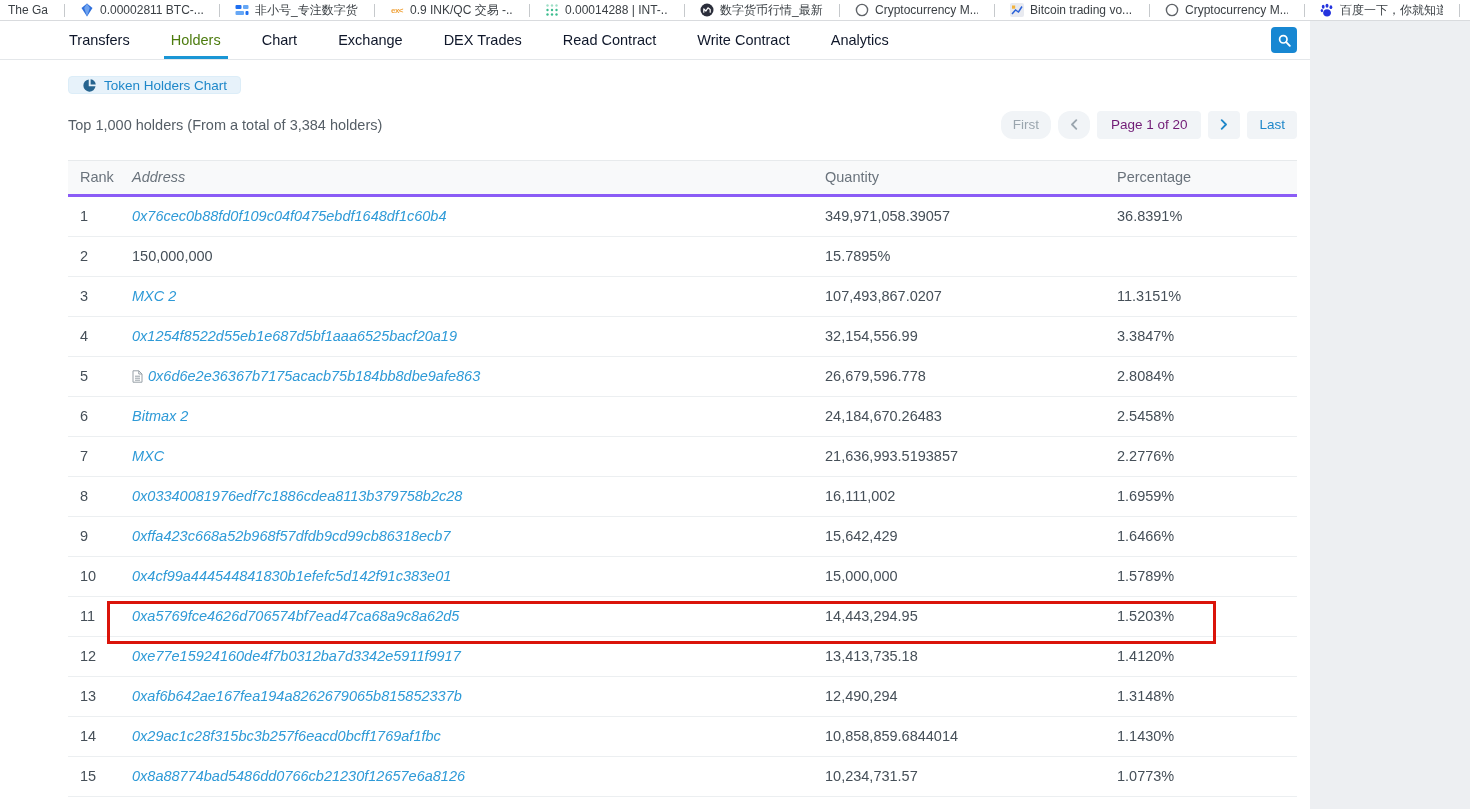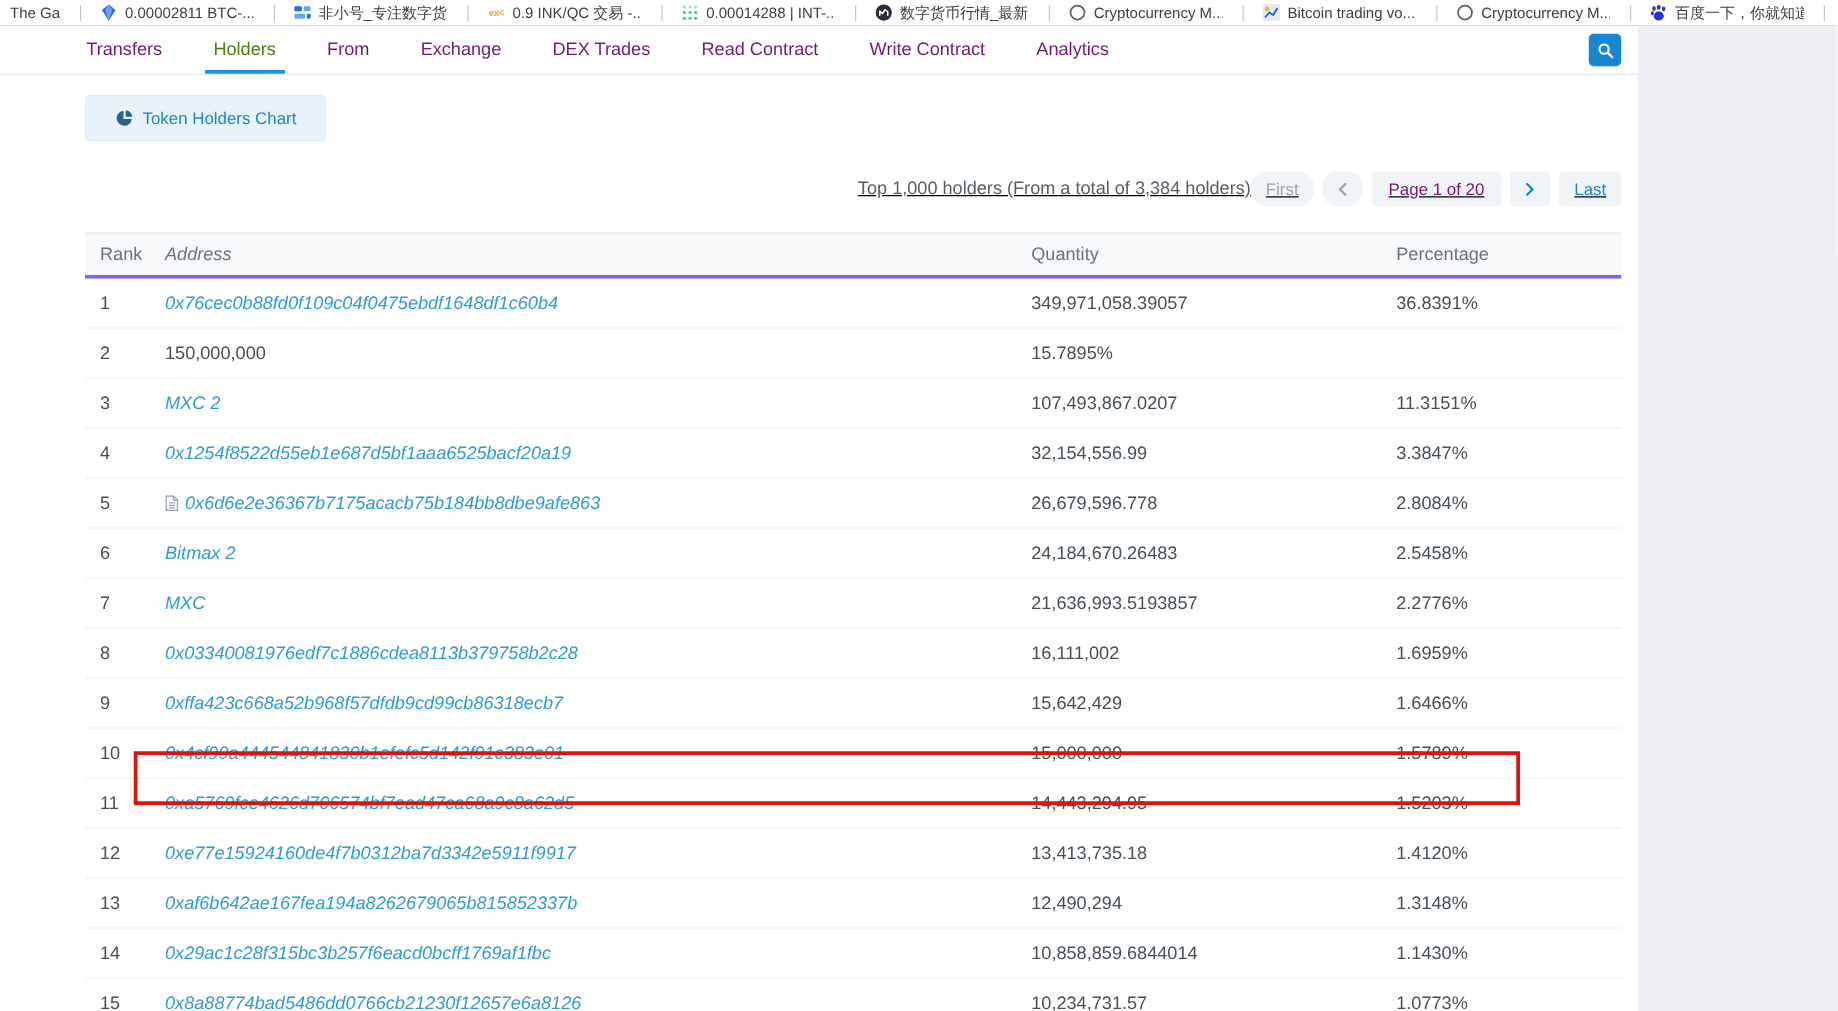--- a/index.html
+++ b/index.html
@@ -19,34 +19,34 @@
   .favicon { width: 14px; height: 14px; flex: 0 0 14px; display: inline-flex; align-items: center; justify-content: center; }
   .favicon-txt { font-size: 8px; font-weight: bold; color: #f0a33c; letter-spacing: -0.5px; }
   .btab-title { overflow: hidden; }
   
   .gutter { position: absolute; top: 21px; left: 1310px; right: 0; height: 788px; background: #edeff2; }
   .page { position: absolute; top: 21px; left: 0; width: 1310px; background: #fff; }
   
   .nav { height: 39px; border-bottom: 1px solid #e4e7ea; display: flex; align-items: stretch;
          padding-left: 68px; position: relative; }
   .nav-items { display: flex; gap: 39px; }
-  .nav-item { display: flex; align-items: center; font-size: 14.5px; color: #701a75;
+  .nav-item { display: flex; align-items: center; font-size: 14.5px; color: #0f172a;
               cursor: pointer; position: relative; padding: 0 1px; }
   .nav-item.active { color: #4d7c0f; }
   .nav-item.active::after { content: ""; position: absolute; left: -6px; right: -6px; bottom: 0;
                             height: 3px; background: #1a96d5; }
   .search-btn { position: absolute; right: 13px; top: 6px; width: 26px; height: 26px; background: #1787d2;
                 border: none; border-radius: 4px; display: flex; align-items: center; justify-content: center;
                 cursor: pointer; }
   
   .content { padding: 0 13px 0 68px; }
-  .chart-btn { margin-top: 16px; height: 37px; background: #e7f2fa; color: #1e87c9; border: 1px solid #dcedf8;
+  .chart-btn { margin-top: 16px; height: 18px; background: #e7f2fa; color: #1e87c9; border: 1px solid #dcedf8;
                border-radius: 4px; font-size: 13.5px; display: inline-flex; align-items: center; gap: 7px;
-               padding: 0 23px; cursor: pointer; font-family: inherit; }
-  .toolbar-row { margin-top: 24px; height: 28px; display: flex; align-items: center; justify-content: flex-end; text-decoration: underline; }
+               padding: 0 13px; cursor: pointer; font-family: inherit; }
+  .toolbar-row { margin-top: 14px; height: 28px; display: flex; align-items: center; justify-content: space-between; }
   .summary { font-size: 14.5px; color: #555e66; }
   .pagination { display: flex; gap: 7px; }
   .pg-btn { height: 28px; border-radius: 4px; background: #f1f4f7; border: none; font-size: 13.5px;
             display: flex; align-items: center; justify-content: center; padding: 0 12px;
             font-family: inherit; }
   .pg-btn.disabled { color: #9aa5ae; border-radius: 12px; }
   .pg-btn.info { color: #701a75; padding: 0 14px; }
   .pg-btn.active { color: #1e87c9; cursor: pointer; }
   
   .htable { margin-top: 21px; }
@@ -167,21 +167,21 @@
 
 <div class="page">
 
   <div class="nav">
     <div class="nav-items">
 
         <div class="nav-item">Transfers</div>
 
         <div class="nav-item active">Holders</div>
 
-        <div class="nav-item">From</div>
+        <div class="nav-item">Chart</div>
 
         <div class="nav-item">Exchange</div>
 
         <div class="nav-item">DEX Trades</div>
 
         <div class="nav-item">Read Contract</div>
 
         <div class="nav-item">Write Contract</div>
 
         <div class="nav-item">Analytics</div>

